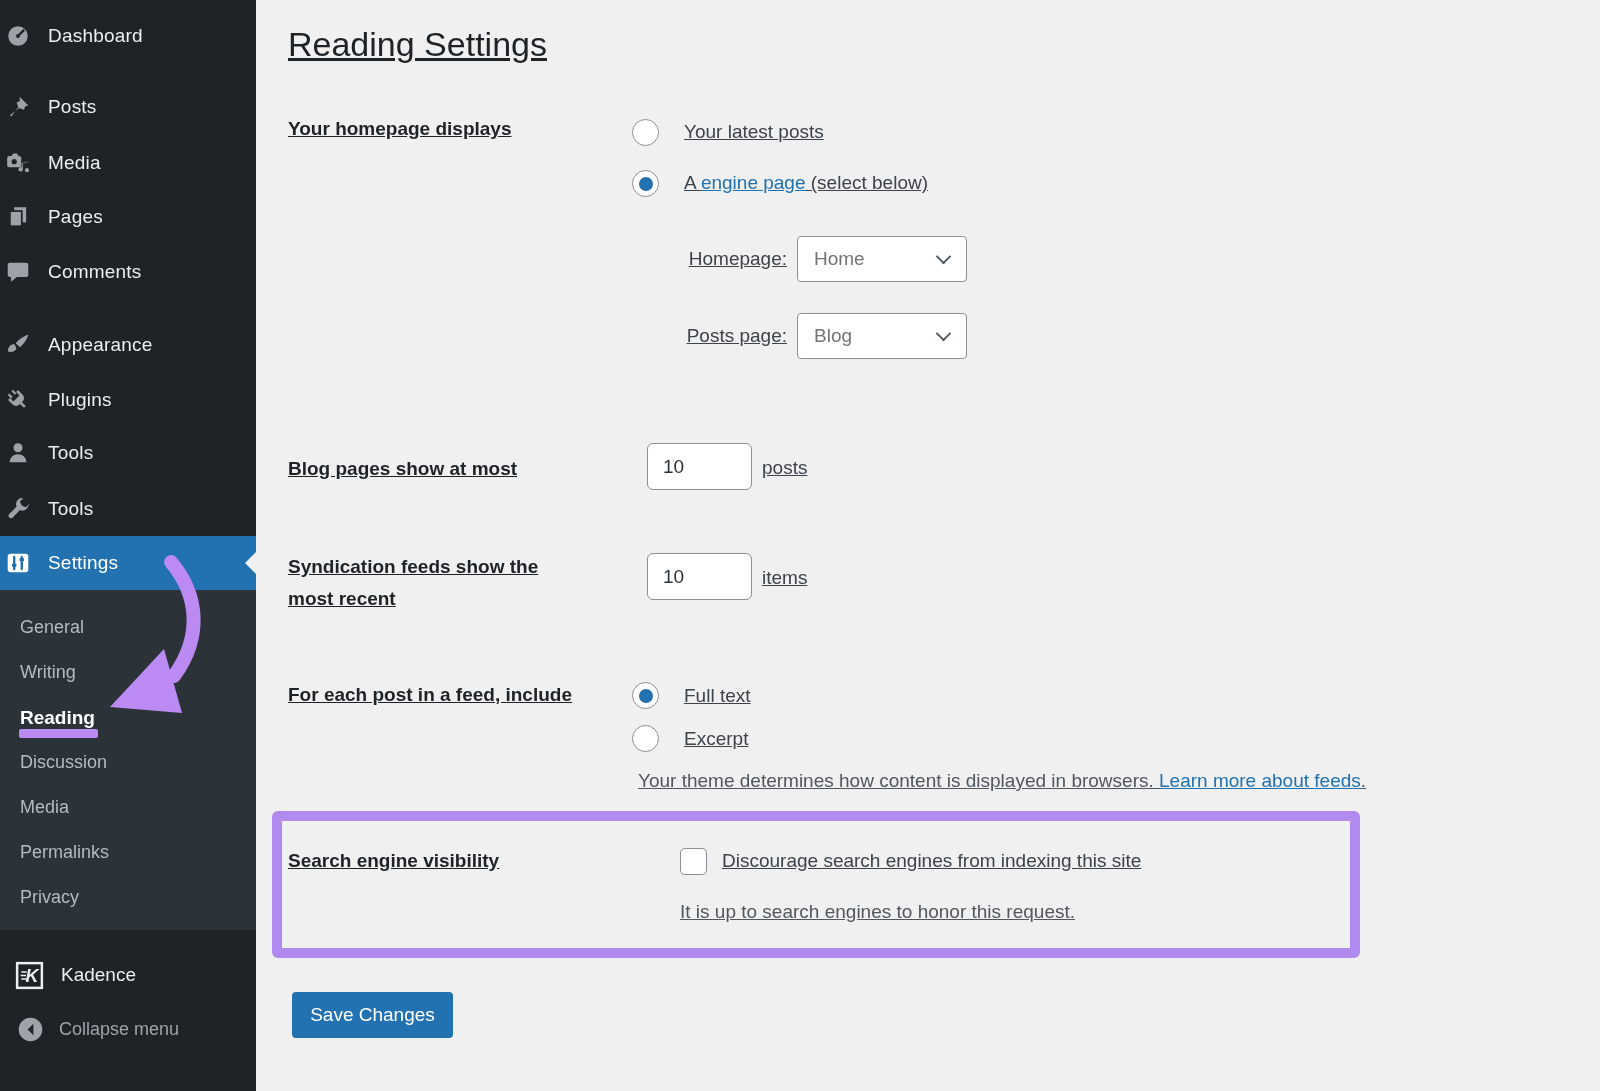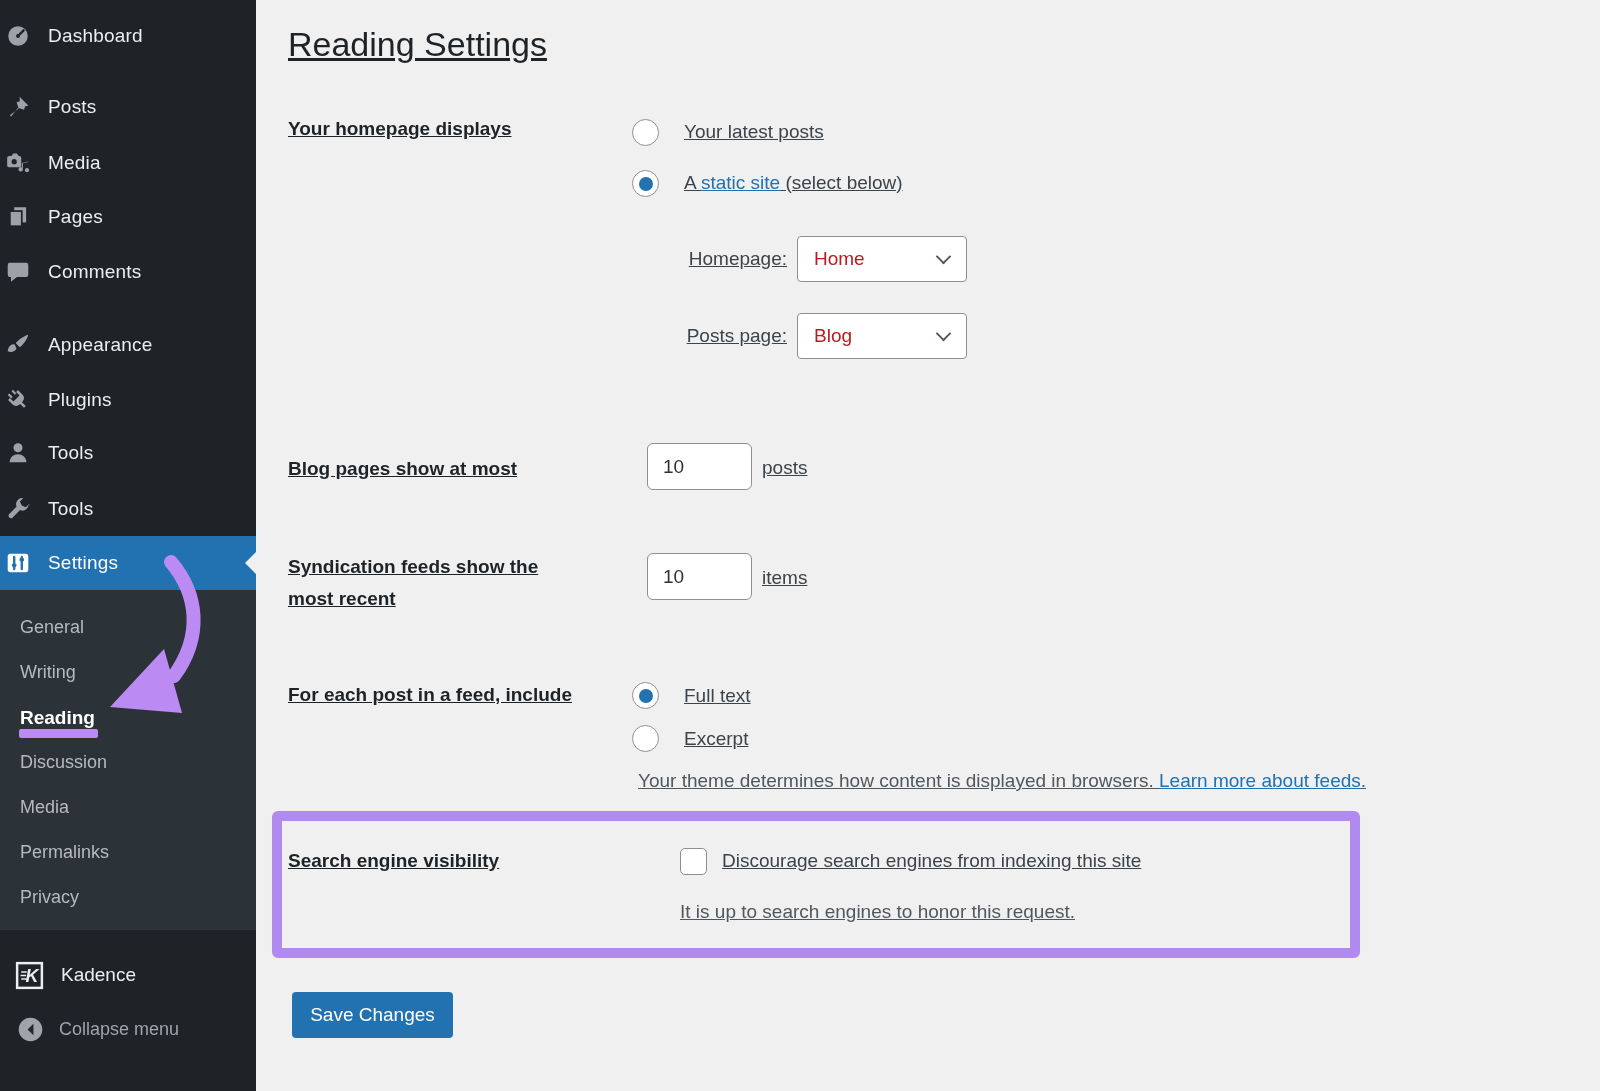--- a/index.html
+++ b/index.html
@@ -35,21 +35,21 @@
   .page-title { font-size:34px; font-weight:400; color:#1d2327; }
   .flabel { font-weight:bold; font-size:19px; color:#1d2327; }
   .rlabel { font-size:19px; color:#3c434a; }
   .radio { position:absolute; width:27px; height:27px; border-radius:50%; background:#fff;
            border:1.5px solid #8c8f94; display:flex; align-items:center; justify-content:center; cursor:pointer; }
   .radio.sel::after { content:""; width:14px; height:14px; border-radius:50%; background:#2271b1; }
   .checkbox { position:absolute; width:27px; height:27px; border-radius:5px; background:#fff;
            border:1.5px solid #8c8f94; cursor:pointer; }
   .select { position:absolute; width:170px; height:46px; background:#fff; border:1px solid #8c8f94;
            border-radius:4px; display:flex; align-items:center; padding-left:16px; font-size:19px;
-           color:#b91c1c; cursor:pointer; }
+           color:#737373; cursor:pointer; }
   .chev { position:absolute; right:17px; top:50%; width:11px; height:11px;
           border-right:2.5px solid #50575e; border-bottom:2.5px solid #50575e;
           transform:translateY(-72%) rotate(45deg); }
   .tinput { position:absolute; width:105px; height:47px; background:#fff; border:1px solid #8c8f94;
           border-radius:6px; padding-left:15px; font-size:19px; color:#2c3338;
           font-family:Liberation Sans, sans-serif; }
   .unit { font-size:19px; color:#3c434a; }
   .helper { font-size:19px; color:#50575e; }
   .link { color:#2271b1; text-decoration:underline; cursor:pointer; }
   .hlbox { position:absolute; left:272px; top:811px; width:1088px; height:147px;
@@ -196,21 +196,21 @@
   </aside>
 
   <h1 class="abs page-title" style="left:288px;top:25px">Reading Settings</h1>
 
   <div class="abs flabel" style="left:288px;top:118px">Your homepage displays</div>
 
   <span class="radio" style="left:632px;top:119px"></span>
   <span class="abs rlabel" style="left:684px;top:121px">Your latest posts</span>
 
   <span class="radio sel" style="left:632px;top:170px"></span>
-  <span class="abs rlabel" style="left:684px;top:172px"><span>A </span><span class="link">static site</span><span> (select below)</span></span>
+  <span class="abs rlabel" style="left:684px;top:172px"><span>A </span><span class="link">engine page</span><span> (select below)</span></span>
 
   <div class="abs rlabel" style="left:655px;top:248px;width:132px;text-align:right">Homepage:</div>
   <div class="select" style="left:797px;top:236px">
     <span>Home</span>
     <span class="chev"></span>
   </div>
 
   <div class="abs rlabel" style="left:655px;top:325px;width:132px;text-align:right">Posts page:</div>
   <div class="select" style="left:797px;top:313px">
     <span>Blog</span>

